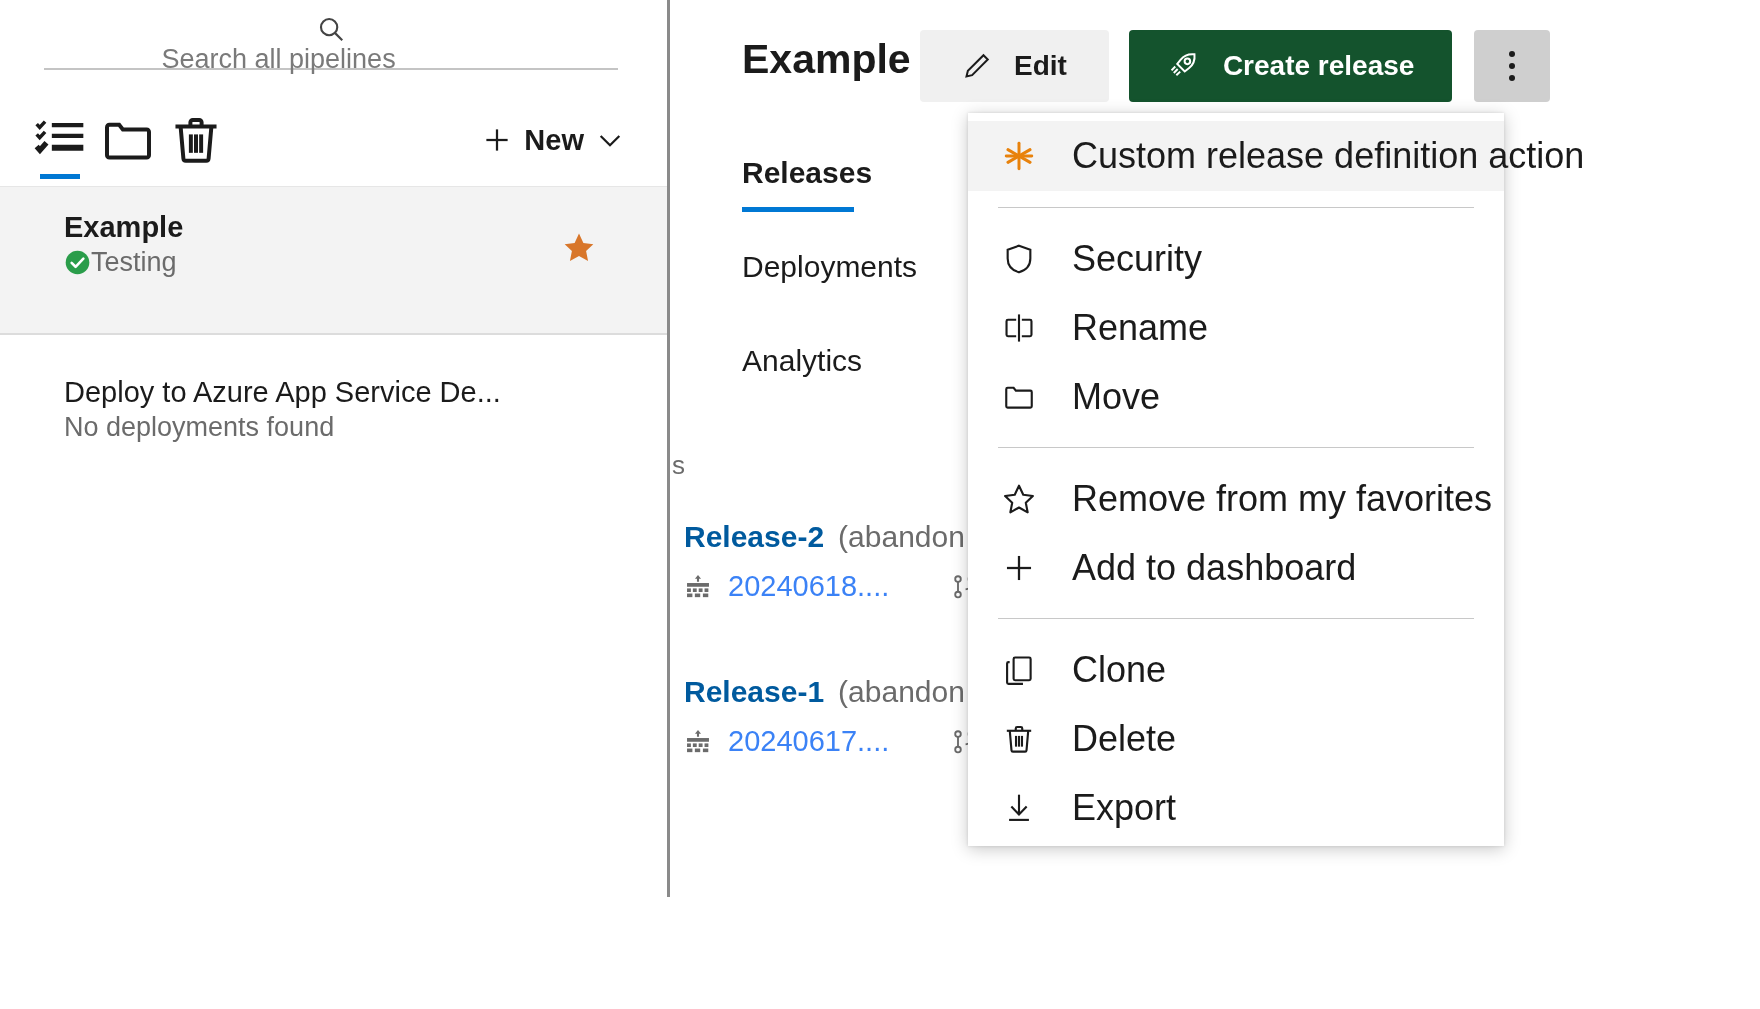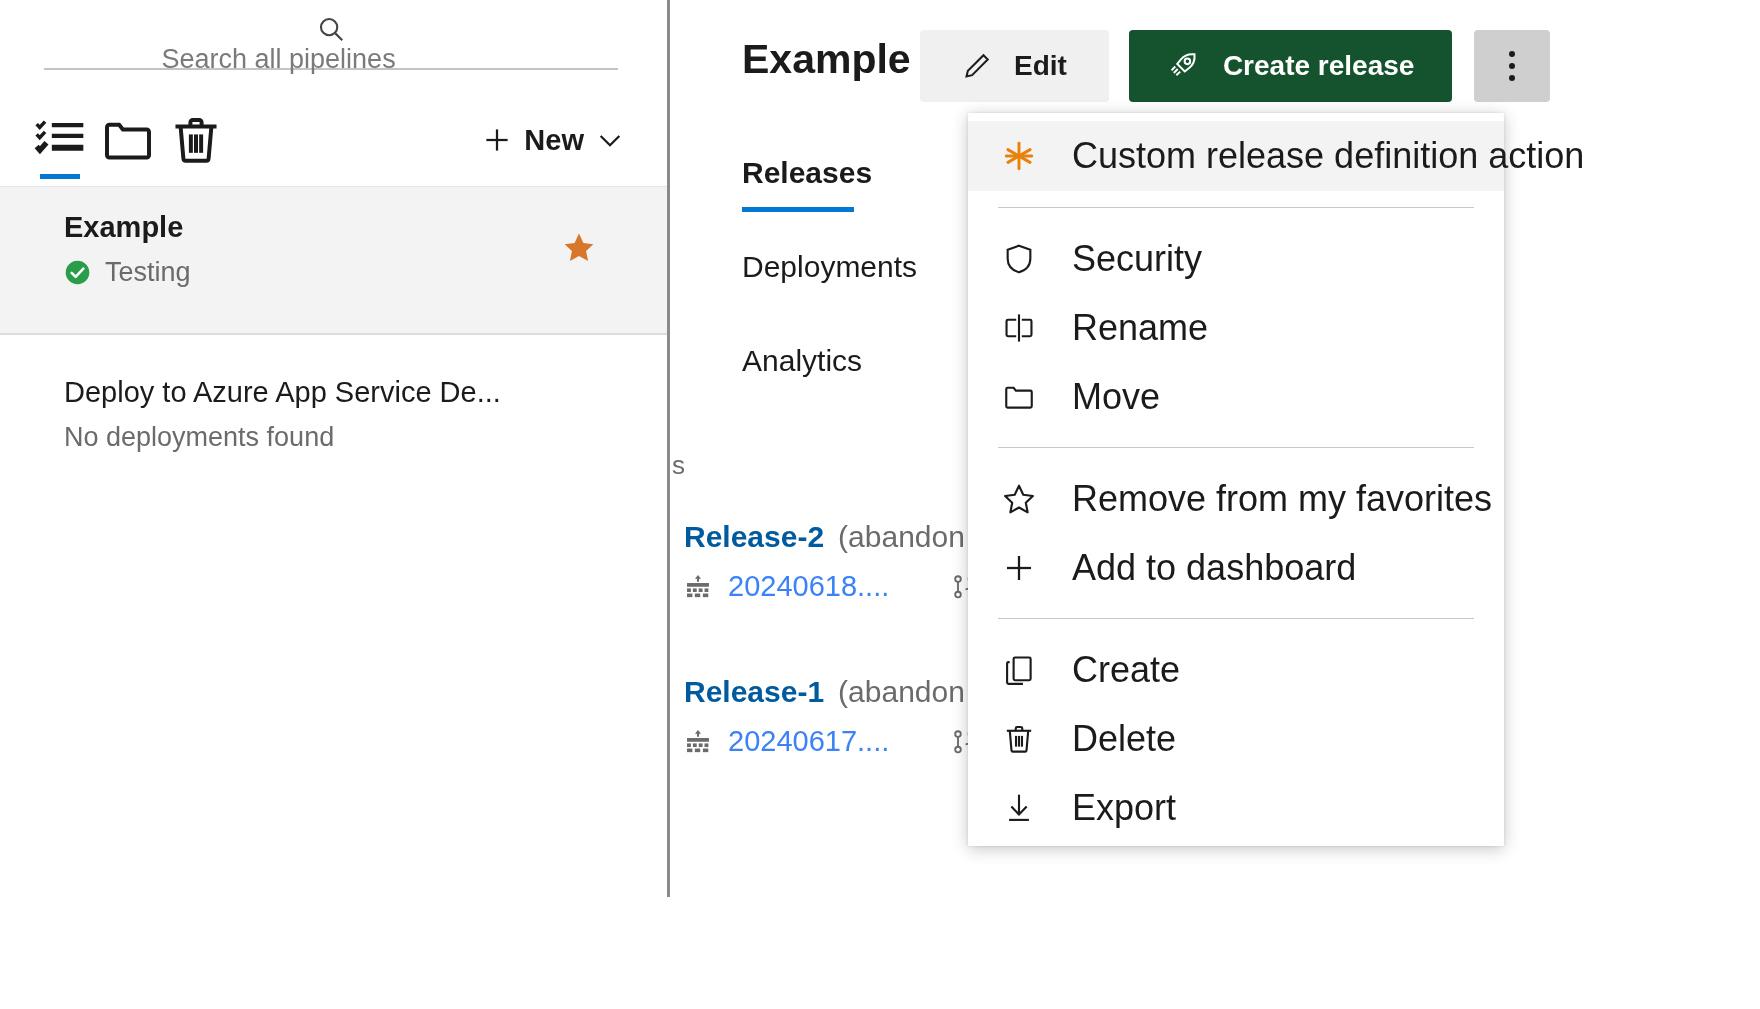--- a/index.html
+++ b/index.html
@@ -70,21 +70,21 @@
     padding: 22px 30px 20px 64px;
   }
   .pipeline-item.selected {
     top: 187px; height: 148px;
     background: #f3f3f3;
     border-bottom: 2px solid #dcdcdc;
   }
   .pipeline-item.plain { top: 352px; height: 120px; }
   .pi-title { font-size: 29px; color: #1b1b1b; line-height: 1.3; }
   .pipeline-item.selected .pi-title { font-weight: bold; }
-  .pi-sub-row { display: flex; align-items: center; gap: 14px; margin-top: 10px; }
+  .pi-sub-row { display: flex; align-items: center; }
   .pi-status-icon { width: 27px; height: 27px; flex: 0 0 auto; }
   .pi-sub { font-size: 27px; color: #6b6b6b; }
   .pi-star {
     position: absolute; right: 72px; top: 44px;
     width: 34px; height: 34px; color: #d8762a;
   }
 
   .vsplit {
     position: absolute; left: 667px; top: 0;
     width: 3px; height: 897px; background: #8a8a8a;
@@ -454,21 +454,21 @@
 
     <div class="menu-sep"></div>
 
     <div class="menu-item">
       <span class="mi-icon">
         <svg viewBox="0 0 24 24" fill="none" stroke="currentColor" stroke-width="1.5">
           <rect x="8.2" y="3.2" width="12" height="16" rx="1"></rect>
           <path d="M5.4 6.4H4.6a1 1 0 0 0-1 1v13.4a1 1 0 0 0 1 1h10.2"></path>
         </svg>
       </span>
-      <span class="mi-label">Create</span>
+      <span class="mi-label">Clone</span>
     </div>
 
     <div class="menu-item">
       <span class="mi-icon">
         <svg viewBox="0 0 24 24" fill="none" stroke="currentColor" stroke-width="1.5">
           <path d="M3.4 6.2h17.2"></path>
           <path d="M9.7 6.2V4.5a1 1 0 0 1 1-1h2.6a1 1 0 0 1 1 1v1.7"></path>
           <path d="M5.5 6.2 6.7 20a1 1 0 0 0 1 .9h8.6a1 1 0 0 0 1-.9l1.2-13.8"></path>
           <line x1="9.9" y1="9.8" x2="9.9" y2="17.4"></line>
           <line x1="12" y1="9.8" x2="12" y2="17.4"></line>

